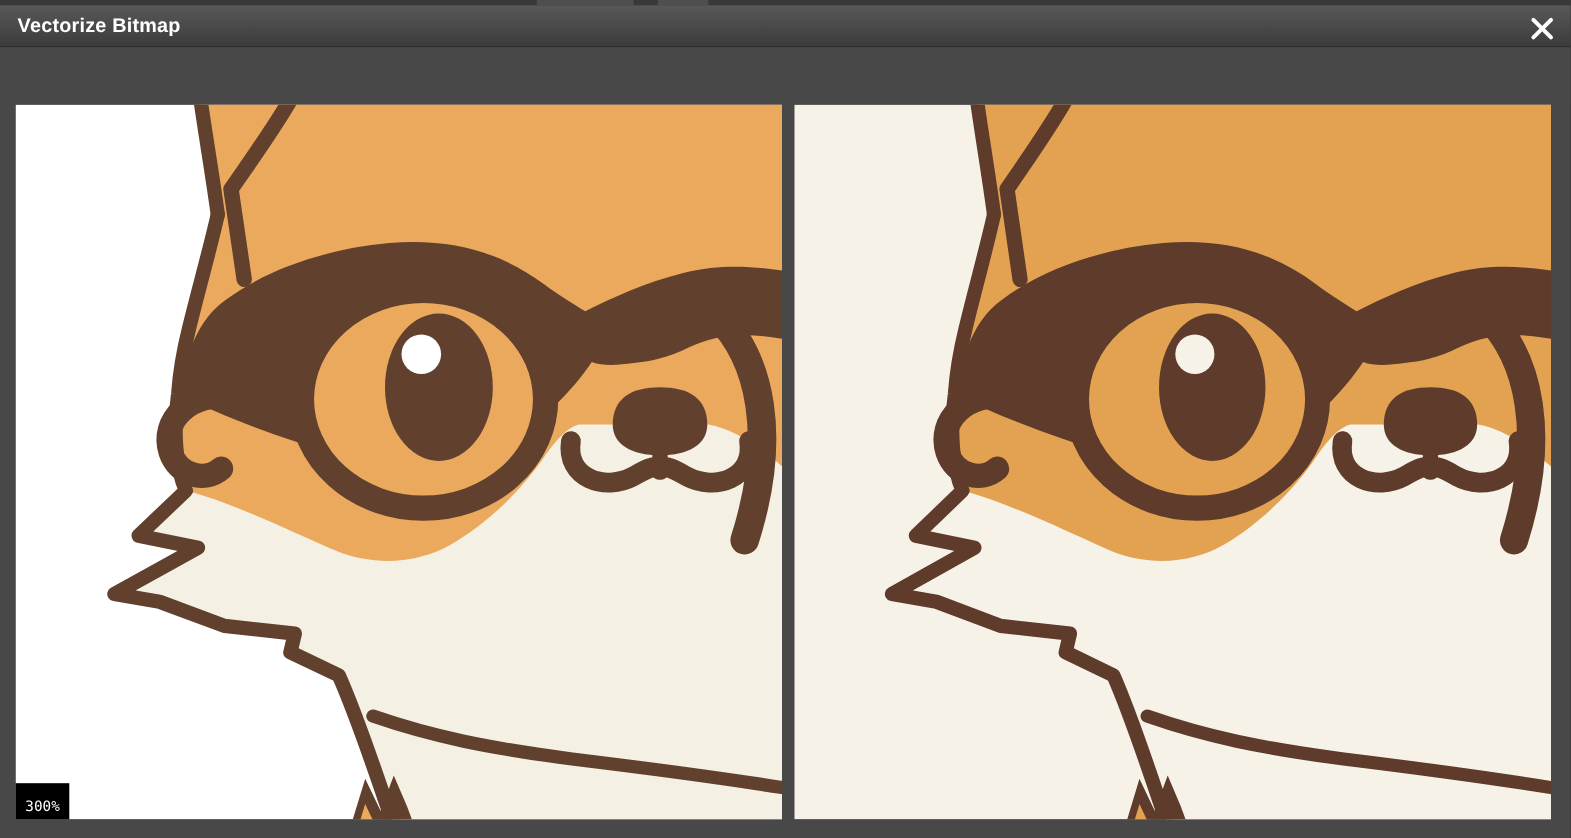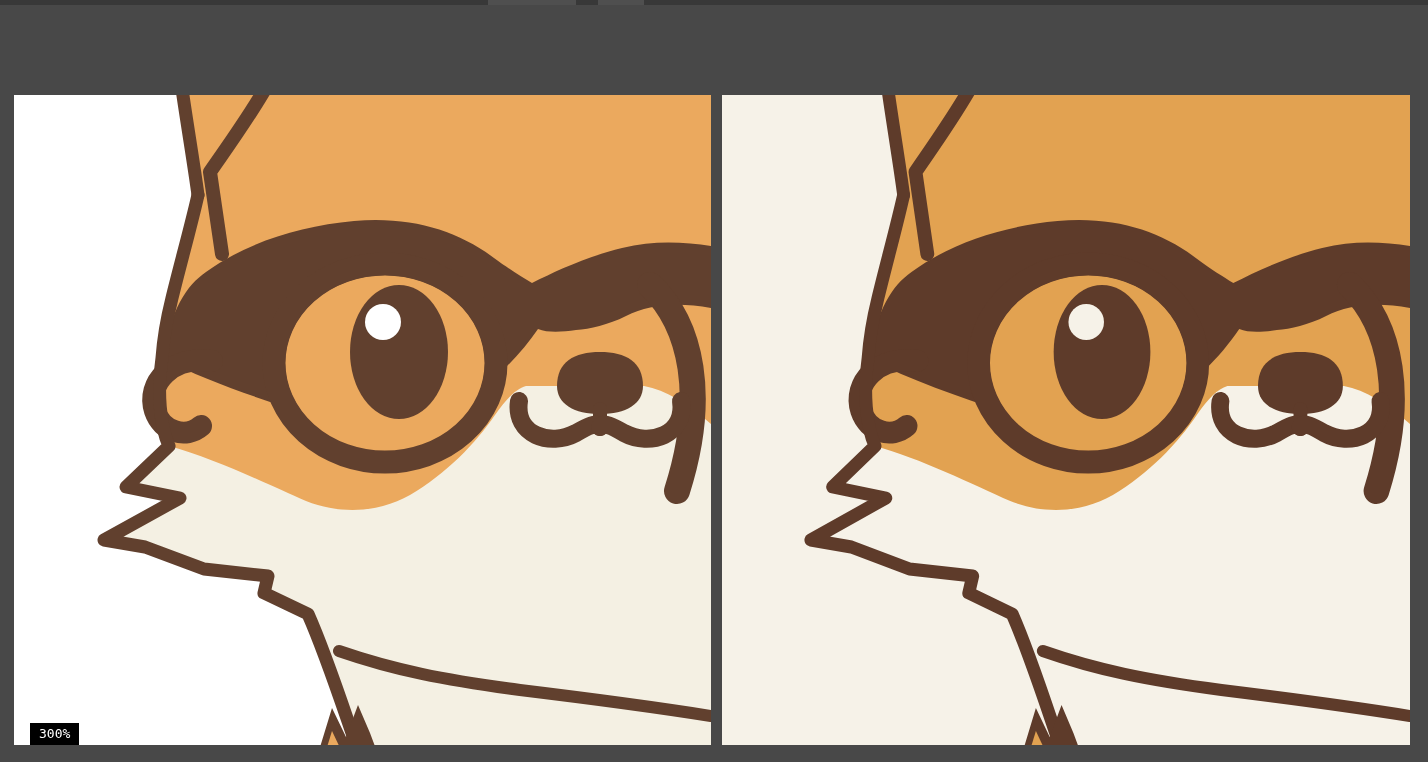--- a/index.html
+++ b/index.html
@@ -56,42 +56,50 @@
     position:absolute;left:505px;top:61px;background:transparent;border:none;color:#d6d6d6;
     font-size:15px;font-family:"Liberation Sans",sans-serif;cursor:pointer;padding:6px 2px;
   }
 
   
   .pane{position:absolute;top:95px;height:650px;overflow:hidden;}
   .pane-left{left:14px;width:697px;}
   .pane-right{left:722px;width:688px;}
   .pane svg{display:block;width:100%;height:100%;}
   .zoom-badge{
-    position:absolute;left:16px;bottom:0;background:#000;color:#fff;
-    font-family:"DejaVu Sans Mono",monospace;font-size:13px;padding:3px 9px 4px 9px;
+    position:absolute;left:0;bottom:0;background:#000;color:#fff;
+    font-family:"DejaVu Sans Mono",monospace;font-size:13px;padding:14px 9px 4px 9px;
   }
 
   
   .fox .bg{fill:var(--bg);}
   .fox .cream-f{fill:var(--cream);}
   .fox .orange-f{fill:var(--orange);}
   .fox .brown-f{fill:var(--brown);}
   .fox .hl-f{fill:var(--hl);}
   .fox .brown-s{fill:none;stroke:var(--brown);stroke-linecap:round;stroke-linejoin:round;}
 </style>
 </head>
 <body>
 
 <div class="app">
 
   <div class="top-strip">
     <div class="tab-seg" style="left:488px;width:88px;"></div>
     <div class="tab-seg" style="left:598px;width:46px;"></div>
   </div>
 
+  <div class="titlebar">
+    <span class="dialog-title">Vectorize Bitmap</span>
+    <button class="close-btn" aria-label="Close">
+      <svg width="28" height="28" viewBox="0 0 28 28">
+        <path d="M6 6 L22 22 M22 6 L6 22" stroke="#ffffff" stroke-width="3.6" stroke-linecap="round"></path>
+      </svg>
+    </button>
+  </div>
 
   <div class="toolbar">
     <span class="tb-label colors-label">Colors:</span>
 
     <div class="slider">
       <div class="slider-track"></div>
       <div class="slider-handle" id="slider-handle" style="left: 11px;"></div>
     </div>
 
     <input class="num-input" value="4" style="">

